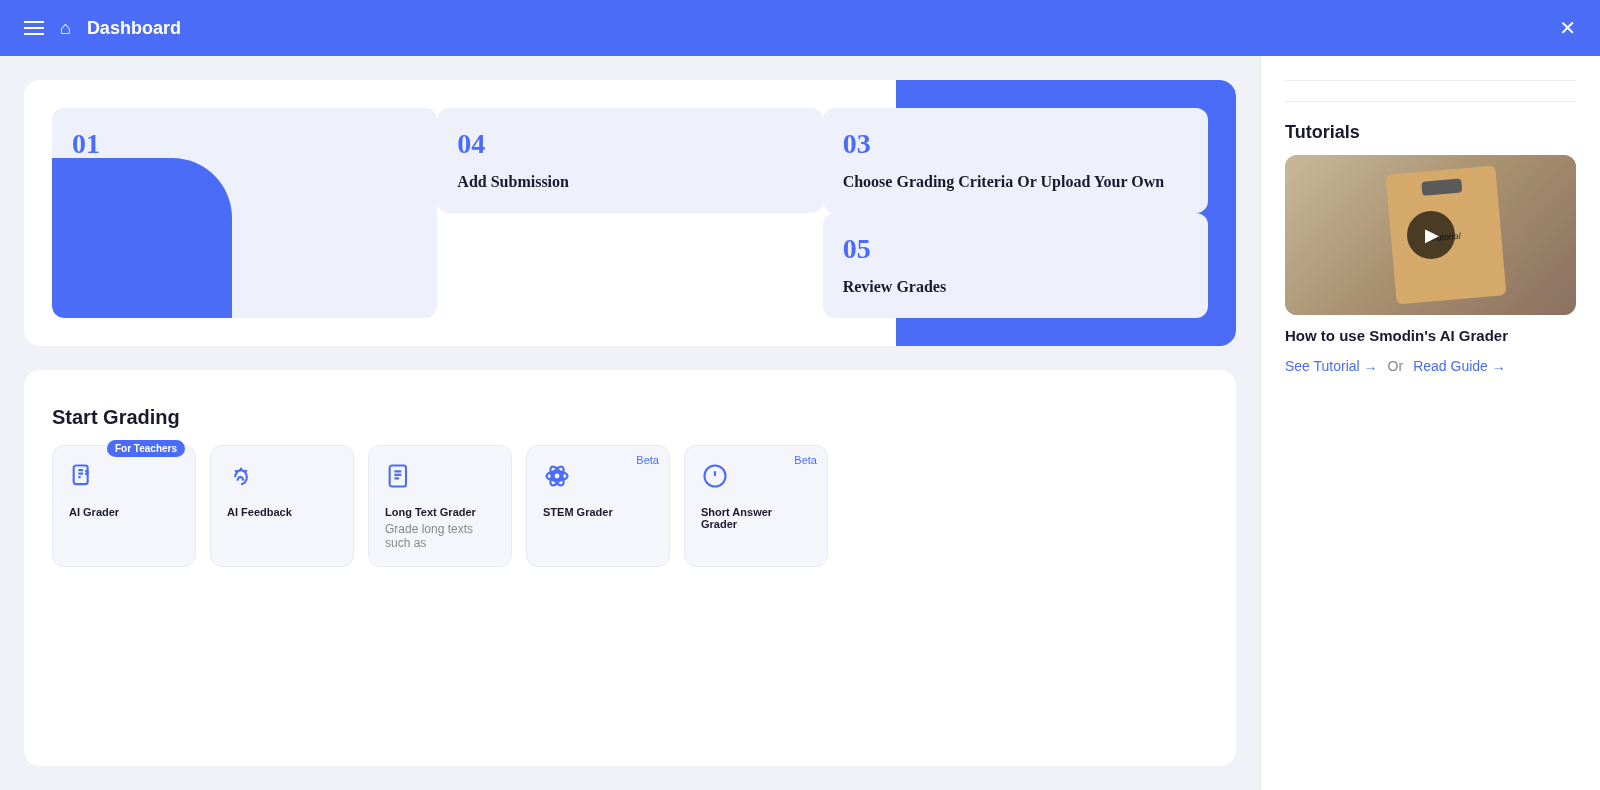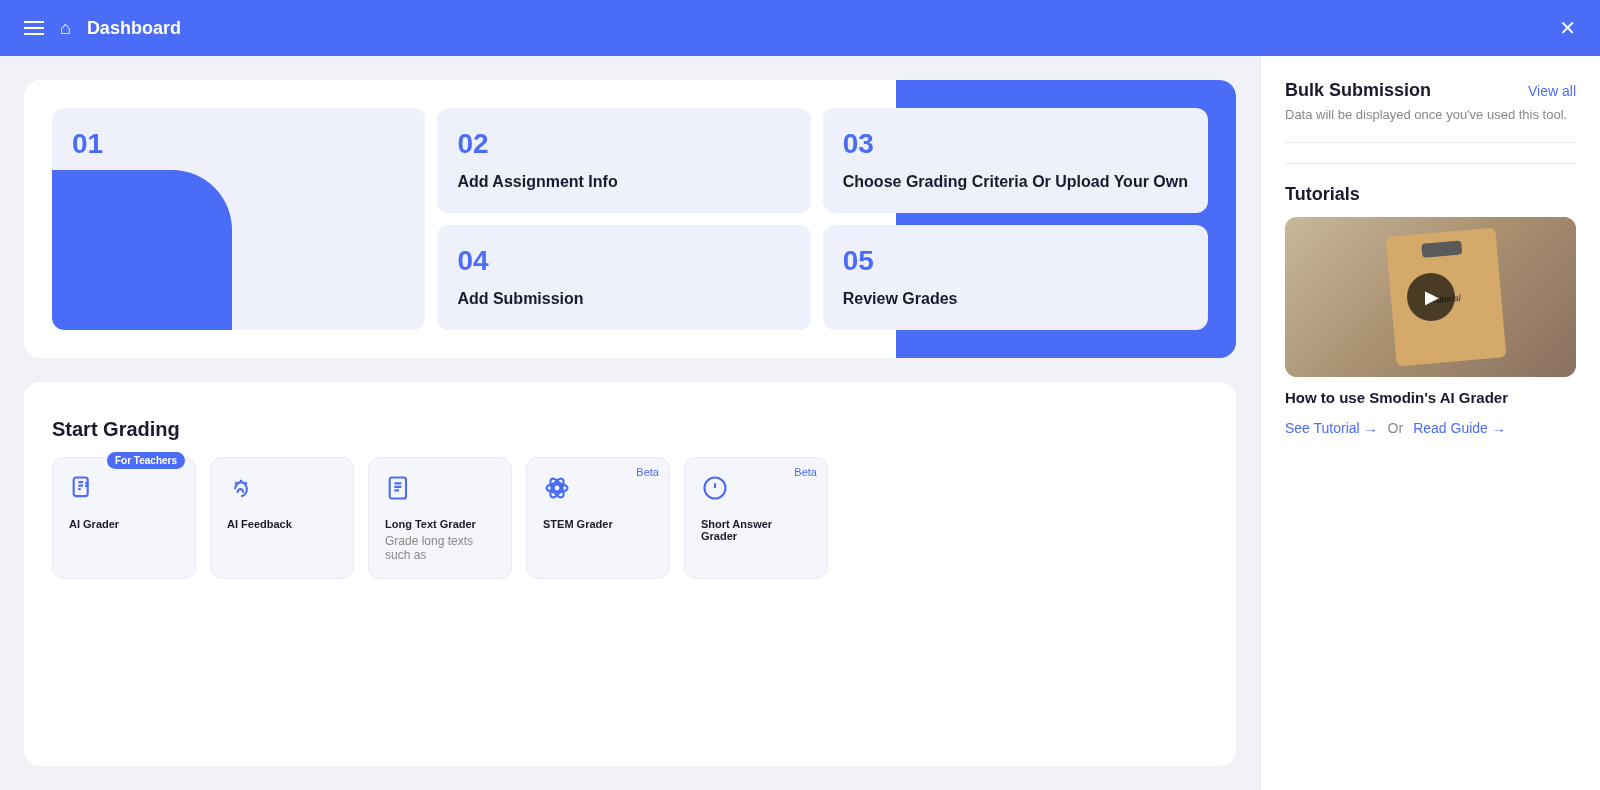--- a/index.html
+++ b/index.html
@@ -49,25 +49,25 @@
     }
     .how-to-title {
       font-size: 22px;
       font-weight: 700;
       color: #1a1a2e;
       margin-bottom: 20px;
     }
 
     .steps-grid {
       display: grid;
-      grid-template-columns: 1fr 1fr;
+      grid-template-columns: 1fr 1fr 1fr;
       grid-template-rows: auto auto;
-      gap: 12px;
       position: relative;
       z-index: 2;
+      font-family: Liberation Serif, serif;
     }
 
     .step-card {
       background: #eef0fc;
       border-radius: 12px;
       padding: 20px;
       position: relative;
       overflow: hidden;
     }
     .step-card.step-1 {
@@ -347,24 +347,20 @@
 
 
       <div class="steps-grid">
 
         <div class="step-card step-1">
           <div class="step-number">01</div>
           <div class="step-label">Choose A Grade<br>Type</div>
           <div class="step-1-blob"></div>
         </div>
 
-        <div class="step-card">
-          <div class="step-number">02</div>
-          <div class="step-label">Add Assignment Info</div>
-        </div>
 
         <div class="step-card step-3">
           <div class="step-number">03</div>
           <div class="step-label">Choose Grading Criteria Or Upload Your Own</div>
         </div>
 
         <div class="step-card">
           <div class="step-number">04</div>
           <div class="step-label">Add Submission</div>
         </div>
@@ -439,27 +435,20 @@
           <div class="grading-card-label">Short Answer Grader</div>
         </div>
 
       </div>
     </div>
 
   </div>
 
   <div class="right-sidebar">
 
-    <div>
-      <div class="bulk-submission-header">
-        <span class="sidebar-section-title">Bulk Submission</span>
-        <span class="view-all-link">View all</span>
-      </div>
-      <p class="sidebar-section-subtitle">Data will be displayed once you've used this tool.</p>
-    </div>
 
     <div class="divider"></div>
 
 
     <div class="divider"></div>
 
     <div>
       <div class="tutorials-title">Tutorials</div>
 
       <div class="tutorial-thumbnail">

